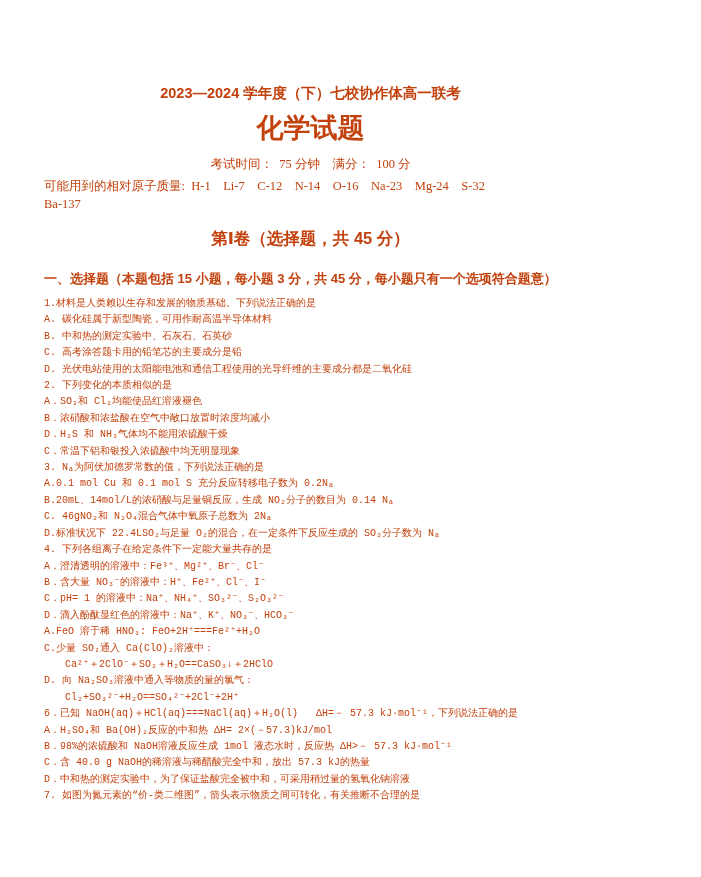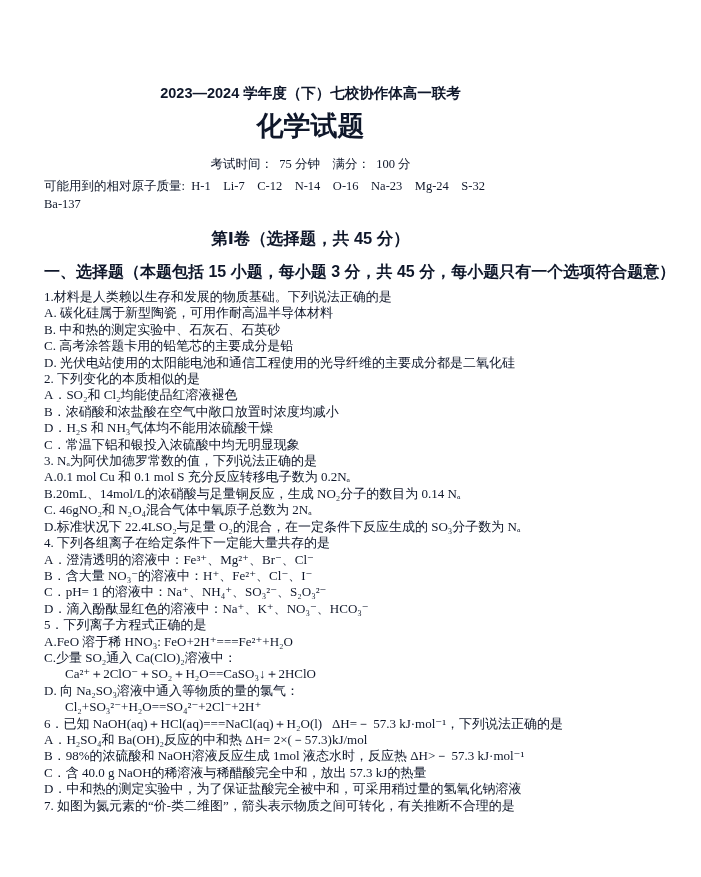--- a/index.html
+++ b/index.html
@@ -1,40 +1,40 @@
 <!DOCTYPE html>
 <html lang="zh"><head>
 <meta charset="utf-8">
 <style>
   html, body { margin: 0; padding: 0; background: #ffffff; }
   .page {
     position: relative;
     width: 701px;
     height: 877px;
     background: #ffffff;
-    color: #0f172a;
+    color: #c2410c;
     font-family: "Liberation Serif", "DejaVu Serif", serif;
     overflow: hidden;
   }
   .content {
     position: absolute;
     top: 84px;
     left: 44px;
     width: 640px;
   }
   .line { white-space: pre; }
   .center { width: 533px; text-align: center; }
   .session {
     font-family: "Liberation Sans", "DejaVu Sans", sans-serif;
     font-weight: bold;
     font-size: 14.5px;
     line-height: 18px;
   }
   .doc-title {
-    font-family: Liberation Mono, monospace;
+    font-family: Liberation Serif, serif;
     font-weight: bold;
     font-size: 27px;
     line-height: 32px;
     margin-top: 10px;
   }
   .exam-info {
     font-size: 12.5px;
     line-height: 17px;
     margin-top: 12px;
   }
@@ -51,29 +51,30 @@
   .part-title {
     font-family: "Liberation Sans", "DejaVu Sans", sans-serif;
     font-weight: bold;
     font-size: 16.5px;
     line-height: 22px;
     margin-top: 14px;
   }
   .section-heading {
     font-family: "Liberation Sans", "DejaVu Sans", sans-serif;
     font-weight: bold;
-    font-size: 16px;
+    font-size: 13px;
     line-height: 18px;
-    margin-top: 14px;
+    margin-top: 21px;
   }
   #questions { margin-top: 8px; }
   .bline {
-    font-size: 13px;
+    font-size: 10px;
     line-height: 16.4px;
     white-space: pre;
+    font-family: Liberation Mono, monospace;
   }
   .cont { padding-left: 21px; }
 </style>
 </head>
 <body>
 
 <div class="page">
   <div class="content">
     <div class="line center session">2023—2024 学年度（下）七校协作体高一联考</div>
     <div class="line center doc-title">化学试题</div>
@@ -96,21 +97,20 @@
         <div class="bline">3. Nₐ为阿伏加德罗常数的值，下列说法正确的是</div>
         <div class="bline">A.0.1 mol Cu 和 0.1 mol S 充分反应转移电子数为 0.2Nₐ</div>
         <div class="bline">B.20mL、14mol/L的浓硝酸与足量铜反应，生成 NO₂分子的数目为 0.14 Nₐ</div>
         <div class="bline">C. 46gNO₂和 N₂O₄混合气体中氧原子总数为 2Nₐ</div>
         <div class="bline">D.标准状况下 22.4LSO₂与足量 O₂的混合，在一定条件下反应生成的 SO₃分子数为 Nₐ</div>
         <div class="bline">4. 下列各组离子在给定条件下一定能大量共存的是</div>
         <div class="bline">A．澄清透明的溶液中：Fe³⁺、Mg²⁺、Br⁻、Cl⁻</div>
         <div class="bline">B．含大量 NO₃⁻的溶液中：H⁺、Fe²⁺、Cl⁻、I⁻</div>
         <div class="bline">C．pH= 1 的溶液中：Na⁺、NH₄⁺、SO₃²⁻、S₂O₃²⁻</div>
         <div class="bline">D．滴入酚酞显红色的溶液中：Na⁺、K⁺、NO₃⁻、HCO₃⁻</div>
-        <div class="bline">5．下列离子方程式正确的是</div>
         <div class="bline">A.FeO 溶于稀 HNO₃: FeO+2H⁺===Fe²⁺+H₂O</div>
         <div class="bline">C.少量 SO₂通入 Ca(ClO)₂溶液中：</div>
         <div class="bline cont">Ca²⁺＋2ClO⁻＋SO₂＋H₂O==CaSO₃↓＋2HClO</div>
         <div class="bline">D. 向 Na₂SO₃溶液中通入等物质的量的氯气：</div>
         <div class="bline cont">Cl₂+SO₃²⁻+H₂O==SO₄²⁻+2Cl⁻+2H⁺</div>
         <div class="bline">6．已知 NaOH(aq)＋HCl(aq)===NaCl(aq)＋H₂O(l)   ΔH=－ 57.3 kJ·mol⁻¹，下列说法正确的是</div>
         <div class="bline">A．H₂SO₄和 Ba(OH)₂反应的中和热 ΔH= 2×(－57.3)kJ/mol</div>
         <div class="bline">B．98%的浓硫酸和 NaOH溶液反应生成 1mol 液态水时，反应热 ΔH&gt;－ 57.3 kJ·mol⁻¹</div>
         <div class="bline">C．含 40.0 g NaOH的稀溶液与稀醋酸完全中和，放出 57.3 kJ的热量</div>
         <div class="bline">D．中和热的测定实验中，为了保证盐酸完全被中和，可采用稍过量的氢氧化钠溶液</div>

